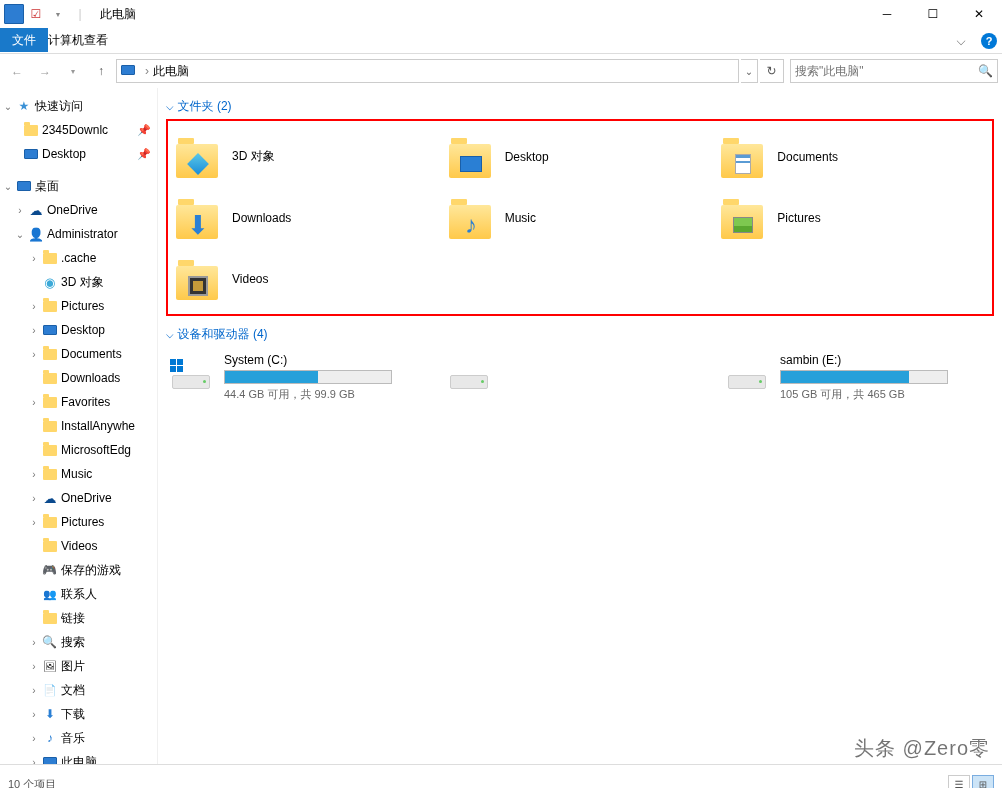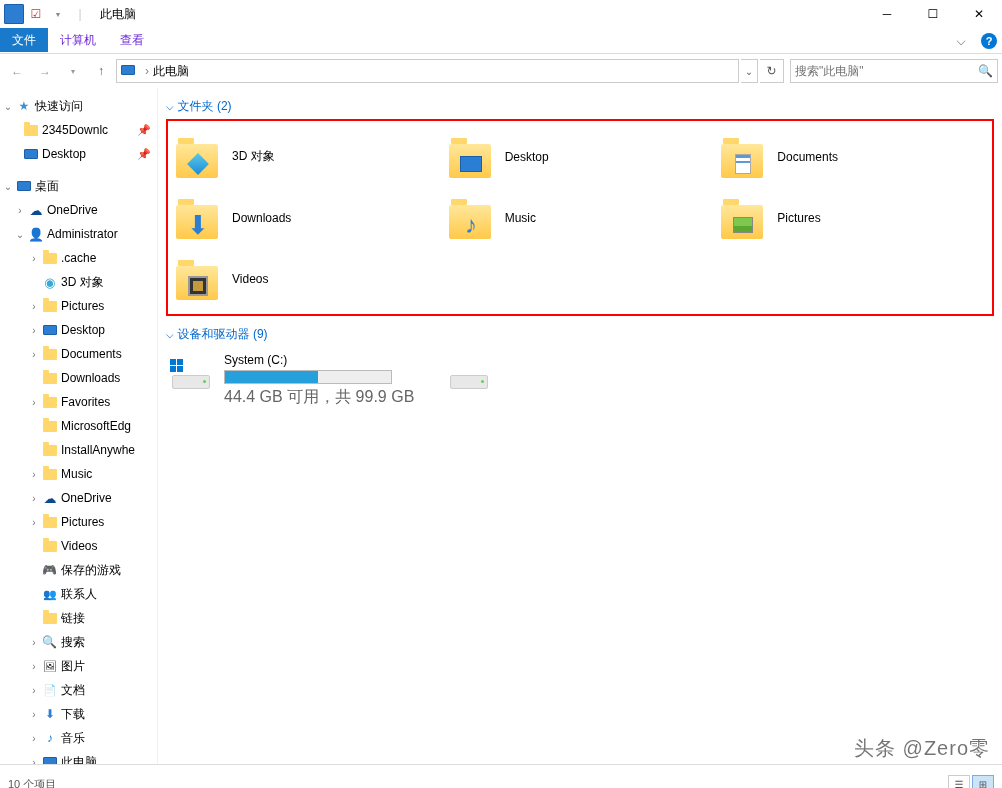--- a/index.html
+++ b/index.html
@@ -9,21 +9,21 @@
 .titlebar { height: 28px; display: flex; align-items: center; padding-left: 4px; }
 .titlebar .qat { display: flex; align-items: center; gap: 2px; }
 .titlebar .qat span { width: 20px; height: 20px; display: inline-flex; align-items: center; justify-content: center; }
 .titlebar .title { margin-left: 10px; color: #000; }
 .titlebar .spacer { flex: 1; }
 .titlebar .winbtn { width: 46px; height: 28px; display: inline-flex; align-items: center; justify-content: center; }
 
 
 .ribbon { height: 26px; display: flex; align-items: stretch; border-bottom: 1px solid #ddd; }
 .ribbon .file-tab { background: #1979ca; color: #fff; padding: 0 12px; display: flex; align-items: center; height:24px;}
-.ribbon .tab { padding: 0 12px; display: flex; align-items: center; color: #6d28d9; }
+.ribbon .tab { padding: 0 0; display: flex; align-items: center; color: #000000; }
 .ribbon .spacer { flex: 1; }
 .ribbon .collapse { width: 30px; display: flex; align-items: center; justify-content: center; color: #666; }
 .ribbon .help { width: 26px; display: flex; align-items: center; justify-content: center; }
 .help-circle { width: 16px; height: 16px; border-radius: 50%; background: #0078d7; color: #fff; font-size: 11px; display: inline-flex; align-items: center; justify-content: center; font-weight: bold;}
 
 
 .navbar { height: 34px; display: flex; align-items: center; padding: 0 4px; gap: 2px; }
 .navbtn { width: 26px; height: 26px; display: inline-flex; align-items: center; justify-content: center; color: #999; }
 .navbtn.enabled { color: #555; }
 .breadcrumb { flex: 1; height: 24px; border: 1px solid #ccc; display: flex; align-items: center; padding-left: 4px; }
@@ -67,21 +67,21 @@
 .drive-grid { display: grid; grid-template-columns: repeat(3, 1fr); gap: 6px 10px; padding: 6px 2px;}
 .drive-item { display: flex; }
 .drive-icon { width: 48px; height: 40px; position: relative; margin-right:8px;}
 .drive-shape{ position:absolute; bottom:4px; left:4px; width:38px; height:14px; background:#e8e8e8; border:1px solid #ccc; border-radius:2px;}
 .drive-shape::after{content:''; position:absolute; right:3px; top:4px; width:3px; height:3px; background:#6c6; border-radius:50%;}
 .win-flag{position:absolute; top:6px; left:2px; width:14px; height:14px;}
 .drive-info { flex:1; }
 .drive-name { font-size: 12px; }
 .drive-bar { width: 168px; height: 14px; border: 1px solid #bbb; background: #eee; margin: 3px 0; }
 .drive-fill { height: 100%; background: #26a0da; }
-.drive-stats { font-size: 16px; color: #666; }
+.drive-stats { font-size: 11px; color: #666; }
 
 
 .statusbar { height: 39px; border-top: 1px solid #ddd; display: flex; align-items: center; padding: 0 8px; font-size: 11px; color: #555; text-decoration: underline; }
 .statusbar .spacer { flex: 1; }
 .view-btn { width: 22px; height: 18px; border: 1px solid #ccc; display: inline-flex; align-items:center; justify-content:center; margin-left:2px; font-size:10px;}
 .view-btn.active{ background:#cce4f7; border-color:#7aade0;}
 
 .watermark { position: absolute; bottom: 26px; right: 12px; font-size: 20px; color: rgba(0,0,0,0.55); font-weight: 500; letter-spacing:1px;}
 </style>
 </head>
@@ -227,28 +227,28 @@
         <span class="t-icon">
             <span class="folder-icon"></span>
           </span>
         <span>Favorites</span>
       </div>
         <div class="tree-item" style="padding-left:28px;">
         <span class="expander"></span>
         <span class="t-icon">
             <span class="folder-icon"></span>
           </span>
+        <span>InstallAnywhe</span>
+      </div>
+        <div class="tree-item" style="padding-left:28px;">
+        <span class="expander"></span>
+        <span class="t-icon">
+            <span class="folder-icon"></span>
+          </span>
         <span>MicrosoftEdg</span>
-      </div>
-        <div class="tree-item" style="padding-left:28px;">
-        <span class="expander"></span>
-        <span class="t-icon">
-            <span class="folder-icon"></span>
-          </span>
-        <span>InstallAnywhe</span>
       </div>
         <div class="tree-item" style="padding-left:28px;">
         <span class="expander">›</span>
         <span class="t-icon">
             <span class="folder-icon"></span>
           </span>
         <span>Music</span>
       </div>
         <div class="tree-item" style="padding-left:28px;">
         <span class="expander">›</span>
@@ -413,21 +413,21 @@
                   <div style="position:absolute;inset:3px;background:#c49a3a;"></div>
                 </div>
               </div>
     </div>
     <span class="folder-label">Videos</span>
   </div>
         </div>
     </div>
     <div class="section-header" style="margin-top:6px;">
       <span class="arrow">⌵</span>
-      <span>设备和驱动器 (9)</span>
+      <span>设备和驱动器 (4)</span>
     </div>
     <div class="drive-grid" id="drive-grid">
         <div class="drive-item">
     <div class="drive-icon">
       <svg class="win-flag" viewBox="0 0 14 14">
               <rect x="0" y="0" width="6" height="6" fill="#0078d4"></rect>
               <rect x="7" y="0" width="6" height="6" fill="#0078d4"></rect>
               <rect x="0" y="7" width="6" height="6" fill="#0078d4"></rect>
               <rect x="7" y="7" width="6" height="6" fill="#0078d4"></rect>
             </svg>
@@ -440,20 +440,33 @@
             </div>
       <div class="drive-stats">44.4 GB 可用，共 99.9 GB</div>
     </div>
   </div>
         <div class="drive-item">
     <div class="drive-icon">
 
       <div class="drive-shape"></div>
     </div>
   </div>
+        <div class="drive-item">
+    <div class="drive-icon">
+
+      <div class="drive-shape"></div>
+    </div>
+    <div class="drive-info">
+      <div class="drive-name">sambin (E:)</div>
+      <div class="drive-bar">
+              <div class="drive-fill" style="width:77%;"></div>
+            </div>
+      <div class="drive-stats">105 GB 可用，共 465 GB</div>
+    </div>
+  </div>
       </div>
   </div>
 </div>
 
 <div class="statusbar">
   <span>10 个项目</span>
   <div class="spacer"></div>
   <div class="view-btn">☰</div>
   <div class="view-btn active">⊞</div>
 </div>

